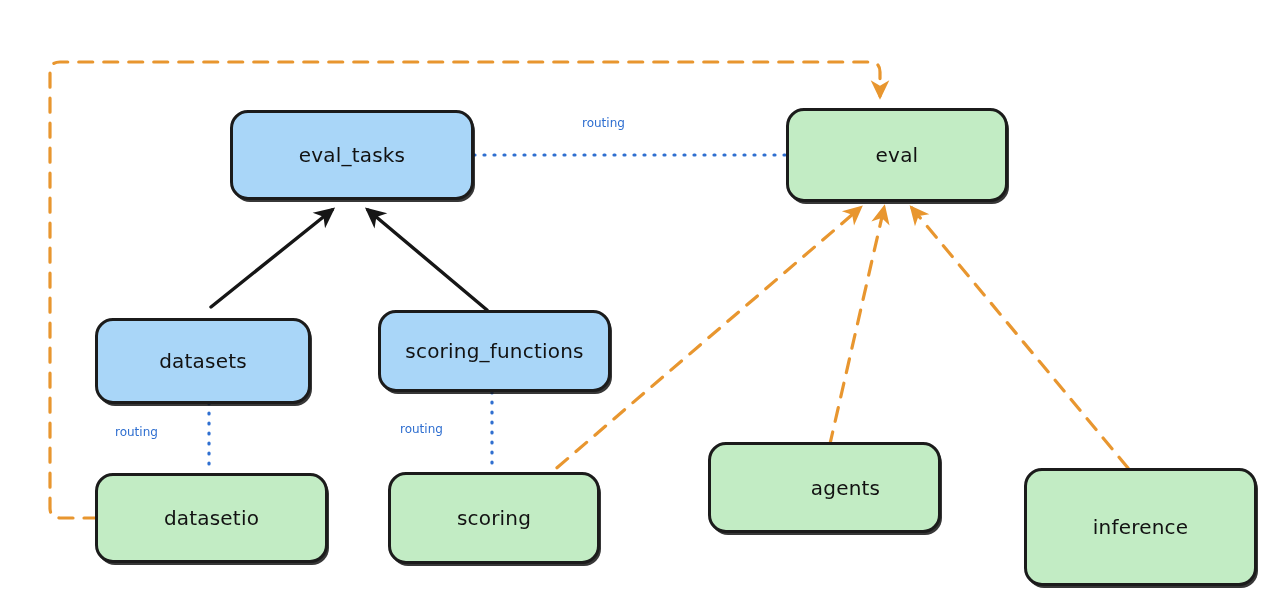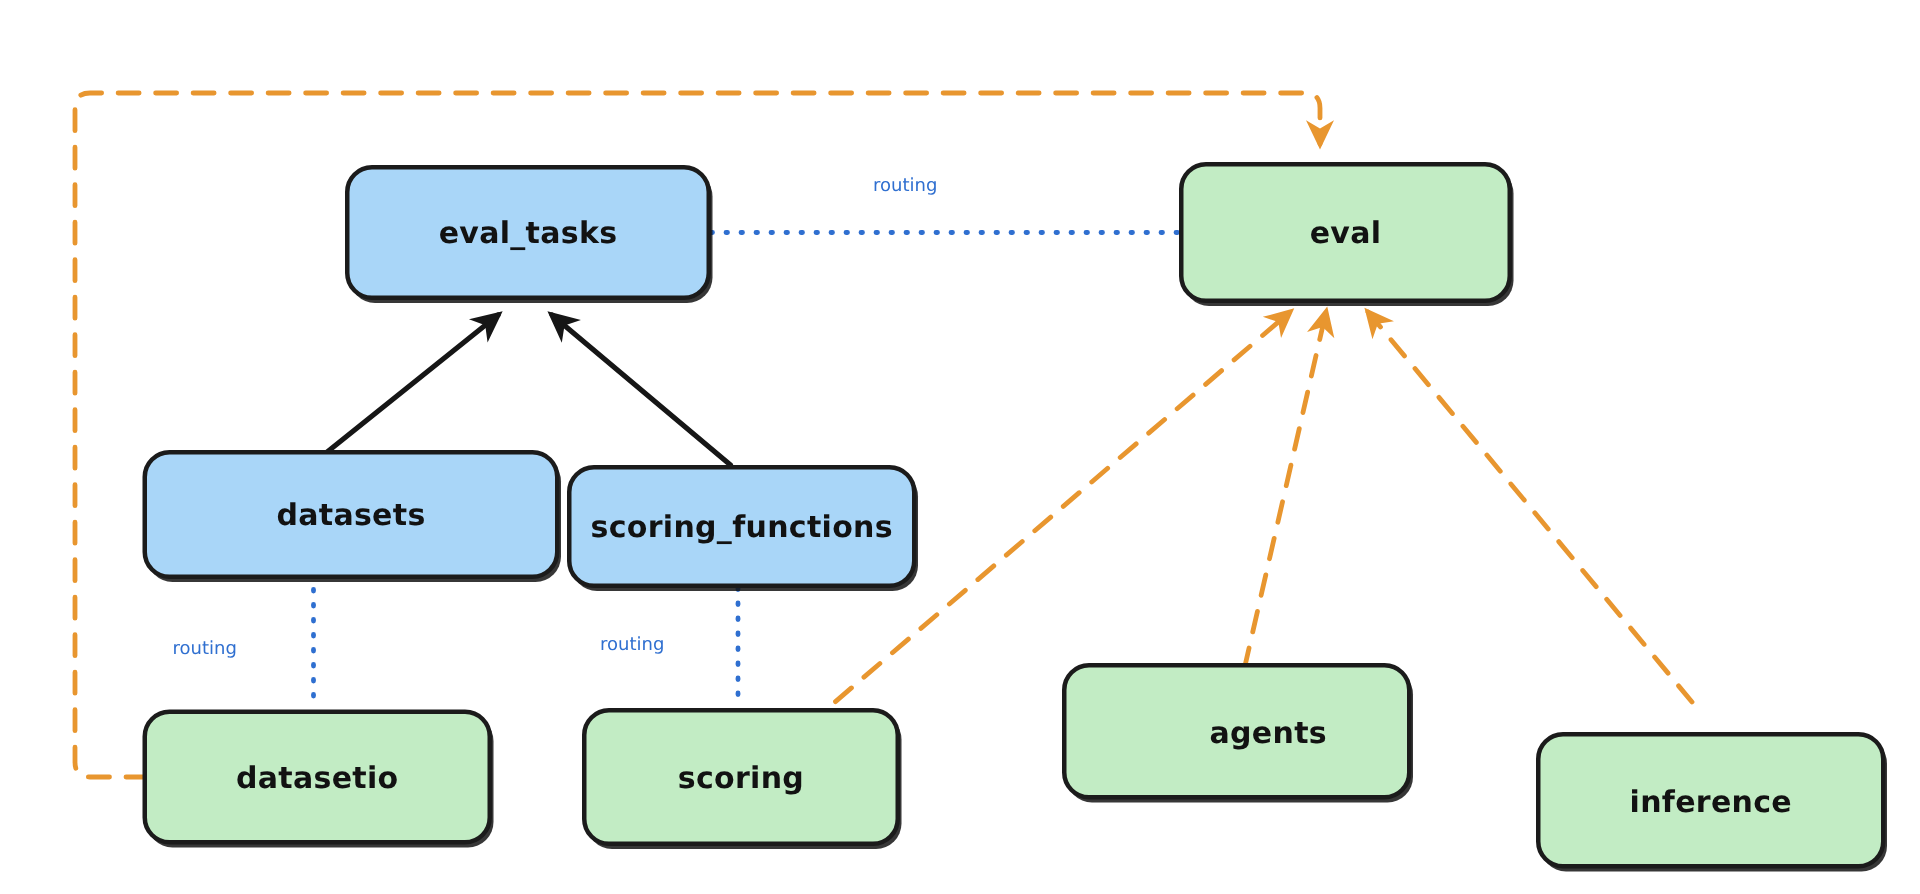--- a/index.html
+++ b/index.html
@@ -37,21 +37,21 @@
     justify-content: center;
     font-family: "DejaVu Sans", sans-serif;
     font-size: 20px;
     color: #121212;
     letter-spacing: 0.2px;
     z-index: 3;
     box-shadow: 2px 3px 0 -1px rgba(20,20,20,0.85);
   }
   .node.blue  { background: #a9d6f8; }
   .node.green { background: #c2ecc4; }
-  .node-label { pointer-events: none; white-space: nowrap; font-weight: bold; }
+  .node-label { pointer-events: none; white-space: nowrap; }
 
   .edge-label {
     position: absolute;
     font-family: "DejaVu Sans", sans-serif;
     font-size: 12px;
     color: #2f6fd0;
     background: #ffffff;
     padding: 0 4px;
     z-index: 4;
     white-space: nowrap;
@@ -92,41 +92,41 @@
   </svg>
 
   <div class="node blue" style="left:230px; top:110px; width:244px; height:90px;">
     <span class="node-label">eval_tasks</span>
   </div>
 
   <div class="node green" style="left:786px; top:108px; width:222px; height:94px;text-align:center;">
     <span class="node-label">eval</span>
   </div>
 
-  <div class="node blue" style="left:95px; top:300px; width:278px; height:86px;">
+  <div class="node blue" style="left:95px; top:318px; width:216px; height:86px;">
     <span class="node-label">datasets</span>
   </div>
 
   <div class="node green" style="left:95px; top:473px; width:233px; height:90px;">
     <span class="node-label">datasetio</span>
   </div>
 
   <div class="node blue" style="left:378px; top:310px; width:233px; height:82px;">
     <span class="node-label">scoring_functions</span>
   </div>
 
   <div class="node green" style="left:388px; top:472px; width:212px; height:92px;">
     <span class="node-label">scoring</span>
   </div>
 
   <div class="node green" style="left:708px; top:442px; width:233px; height:91px;padding-left:42px;">
     <span class="node-label">agents</span>
   </div>
 
-  <div class="node green" style="left:1024px; top:488px; width:233px; height:91px;">
+  <div class="node green" style="left:1024px; top:468px; width:233px; height:118px;">
     <span class="node-label">inference</span>
   </div>
 
   <div class="edge-label" style="left:578px; top:116px;">routing</div>
 
   <div class="edge-label" style="left:111px; top:425px;">routing</div>
 
   <div class="edge-label" style="left:396px; top:422px;">routing</div>
 
 </div>

